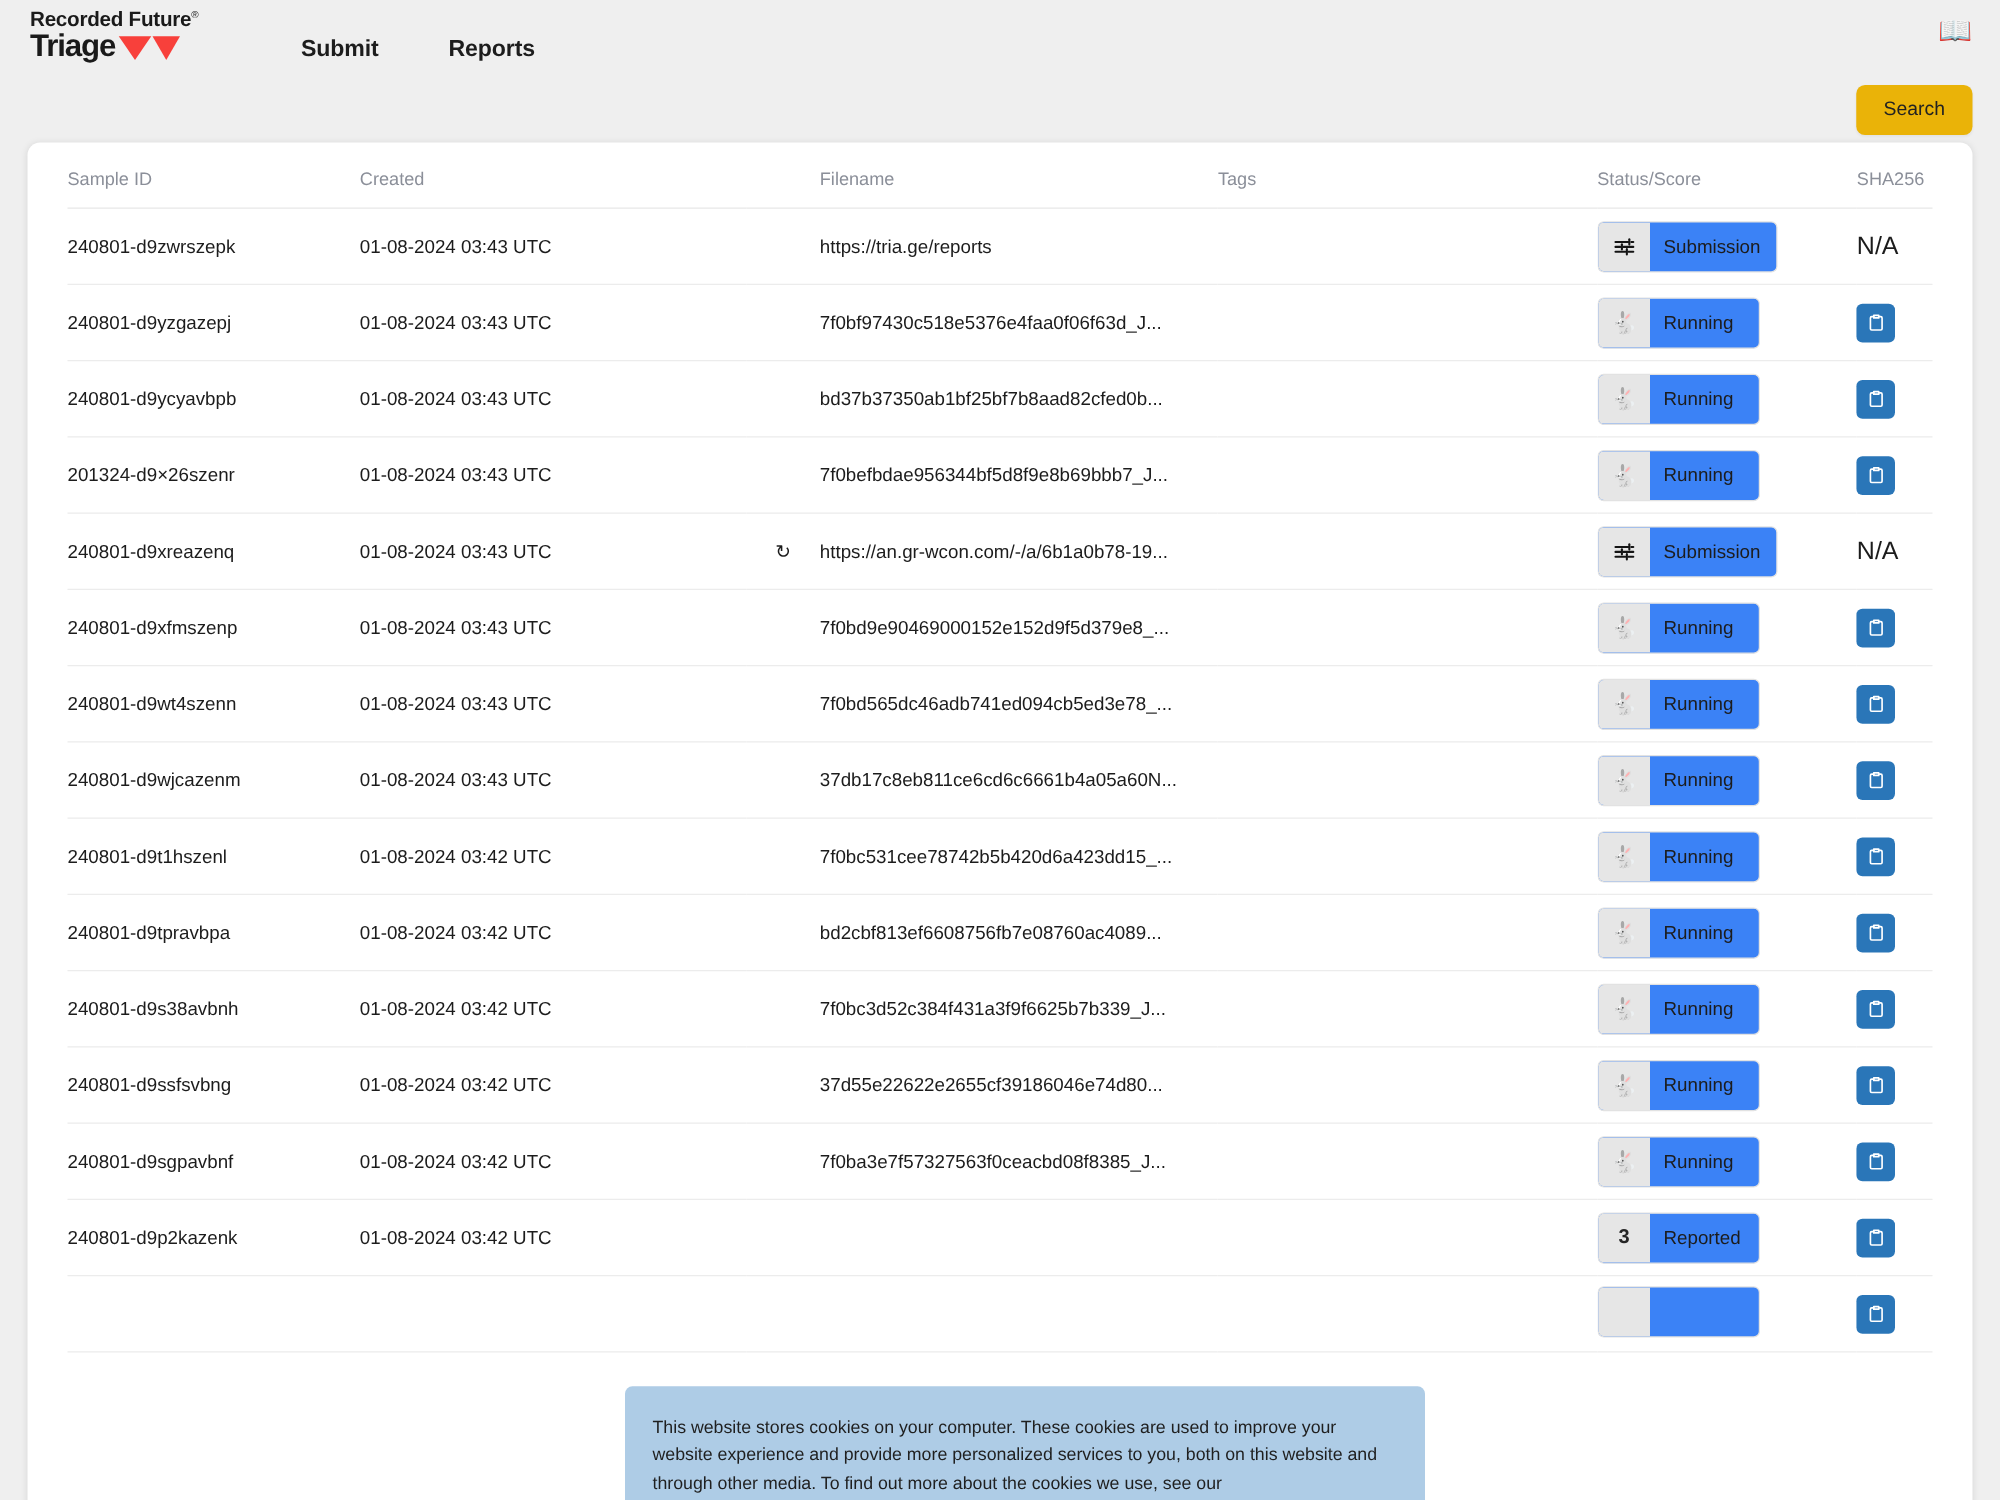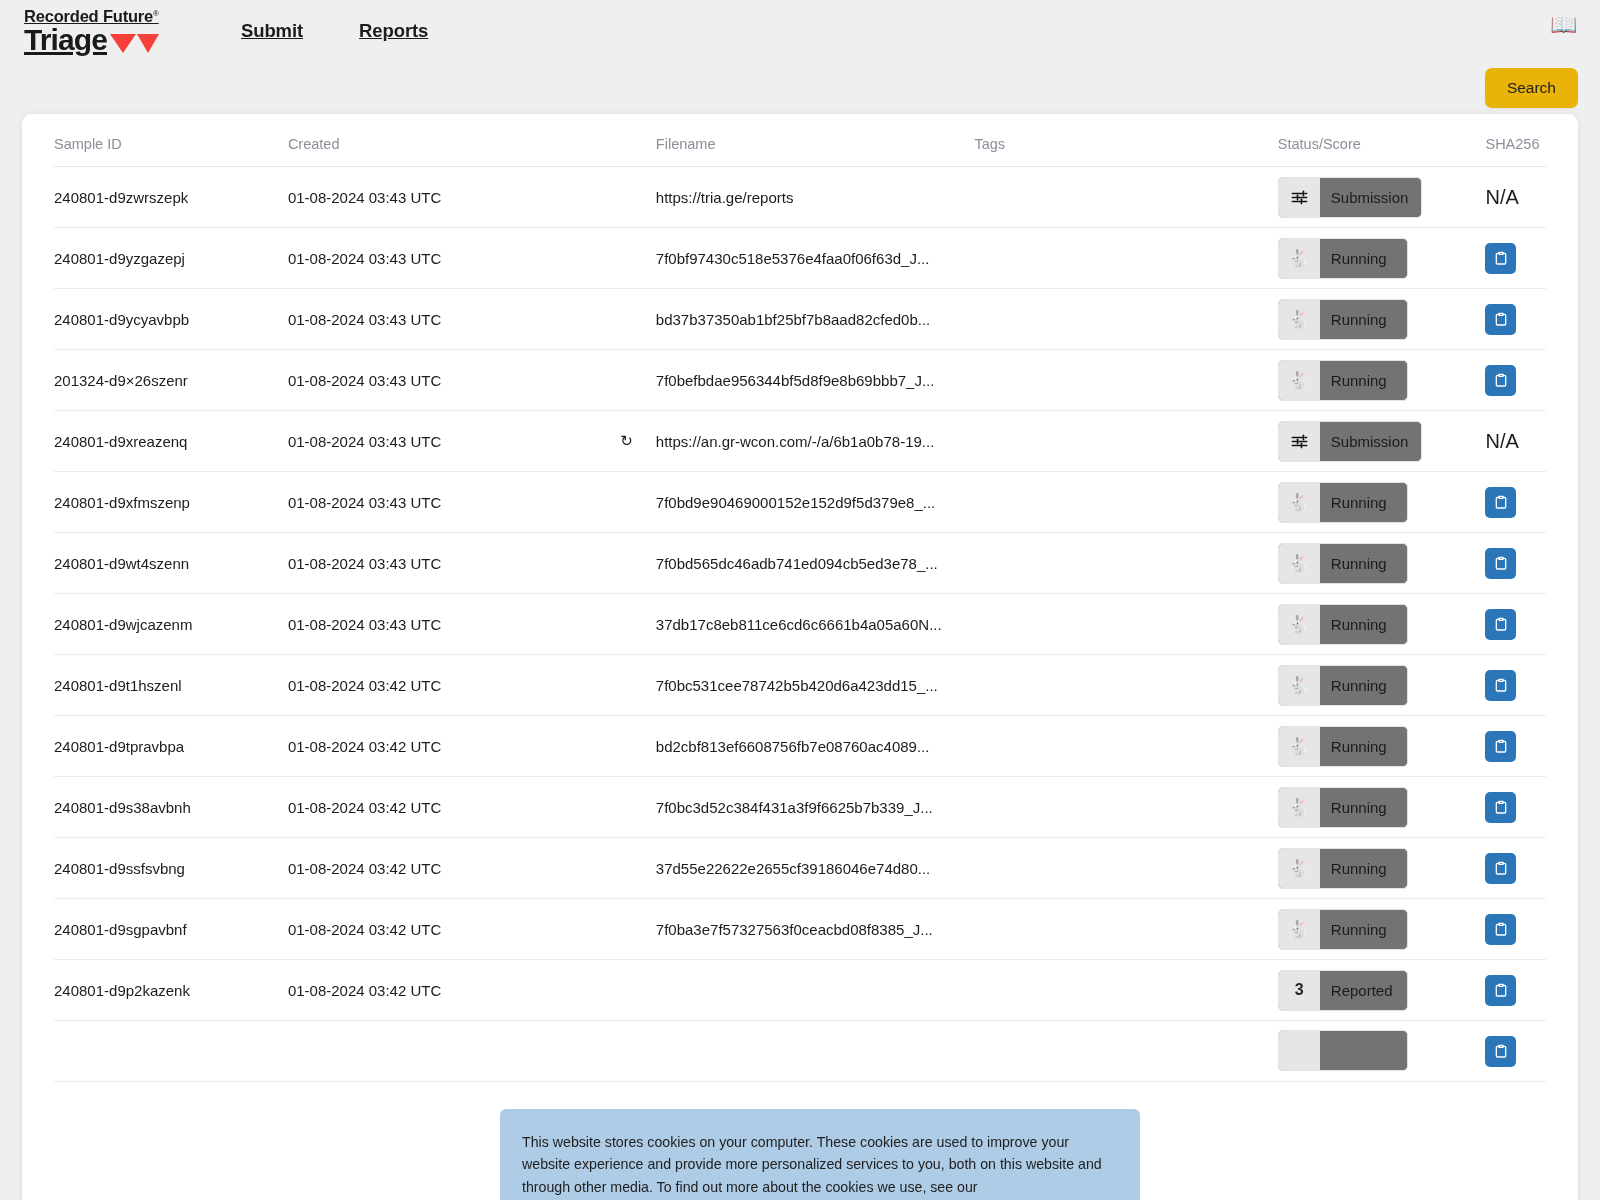--- a/index.html
+++ b/index.html
@@ -14,23 +14,22 @@
     font-family: "Liberation Sans", sans-serif;
     color: #1a1a1a;
     -webkit-font-smoothing: antialiased;
   }
 
   
   .topbar {
     position: relative;
     height: 62px;
     display: flex;
-    align-items: center;
-    padding: 0 24px;
-    text-decoration: underline;
+    align-items: flex-end;
+    padding: 12px 24px;
   }
   .brand {
     display: flex;
     flex-direction: column;
     justify-content: center;
     margin-left: 0px;
     margin-right: 82px;
   }
   .brand-top {
     font-size: 16.5px;
@@ -45,21 +44,21 @@
     font-size: 8px;
     vertical-align: super;
     font-weight: 400;
   }
   .brand-bottom {
     display: flex;
     align-items: flex-end;
     margin-top: 2px;
   }
   .brand-word {
-    font-size: 30px;
+    font-size: 25px;
     font-weight: 700;
     letter-spacing: -0.9px;
     color: #1a1a1a;
     line-height: 0.95;
   }
   .logo-marks {
     display: flex;
     margin-left: 3px;
     margin-bottom: 2px;
   }
@@ -167,21 +166,21 @@
     color: #141414;
   }
   .refresh-glyph { cursor: pointer; display: inline-block; }
 
   
   .status-pill {
     display: inline-flex;
     align-items: center;
     border: 1px solid #e2e2e2;
     border-radius: 5px;
-    background: #737373;
+    background: #3b82f6;
     height: 41px;
     min-width: 130px;
     overflow: hidden;
     cursor: pointer;
   }
   .status-icon-box {
     width: 41px;
     height: 39px;
     background: #e6e6e6;
     display: flex;

